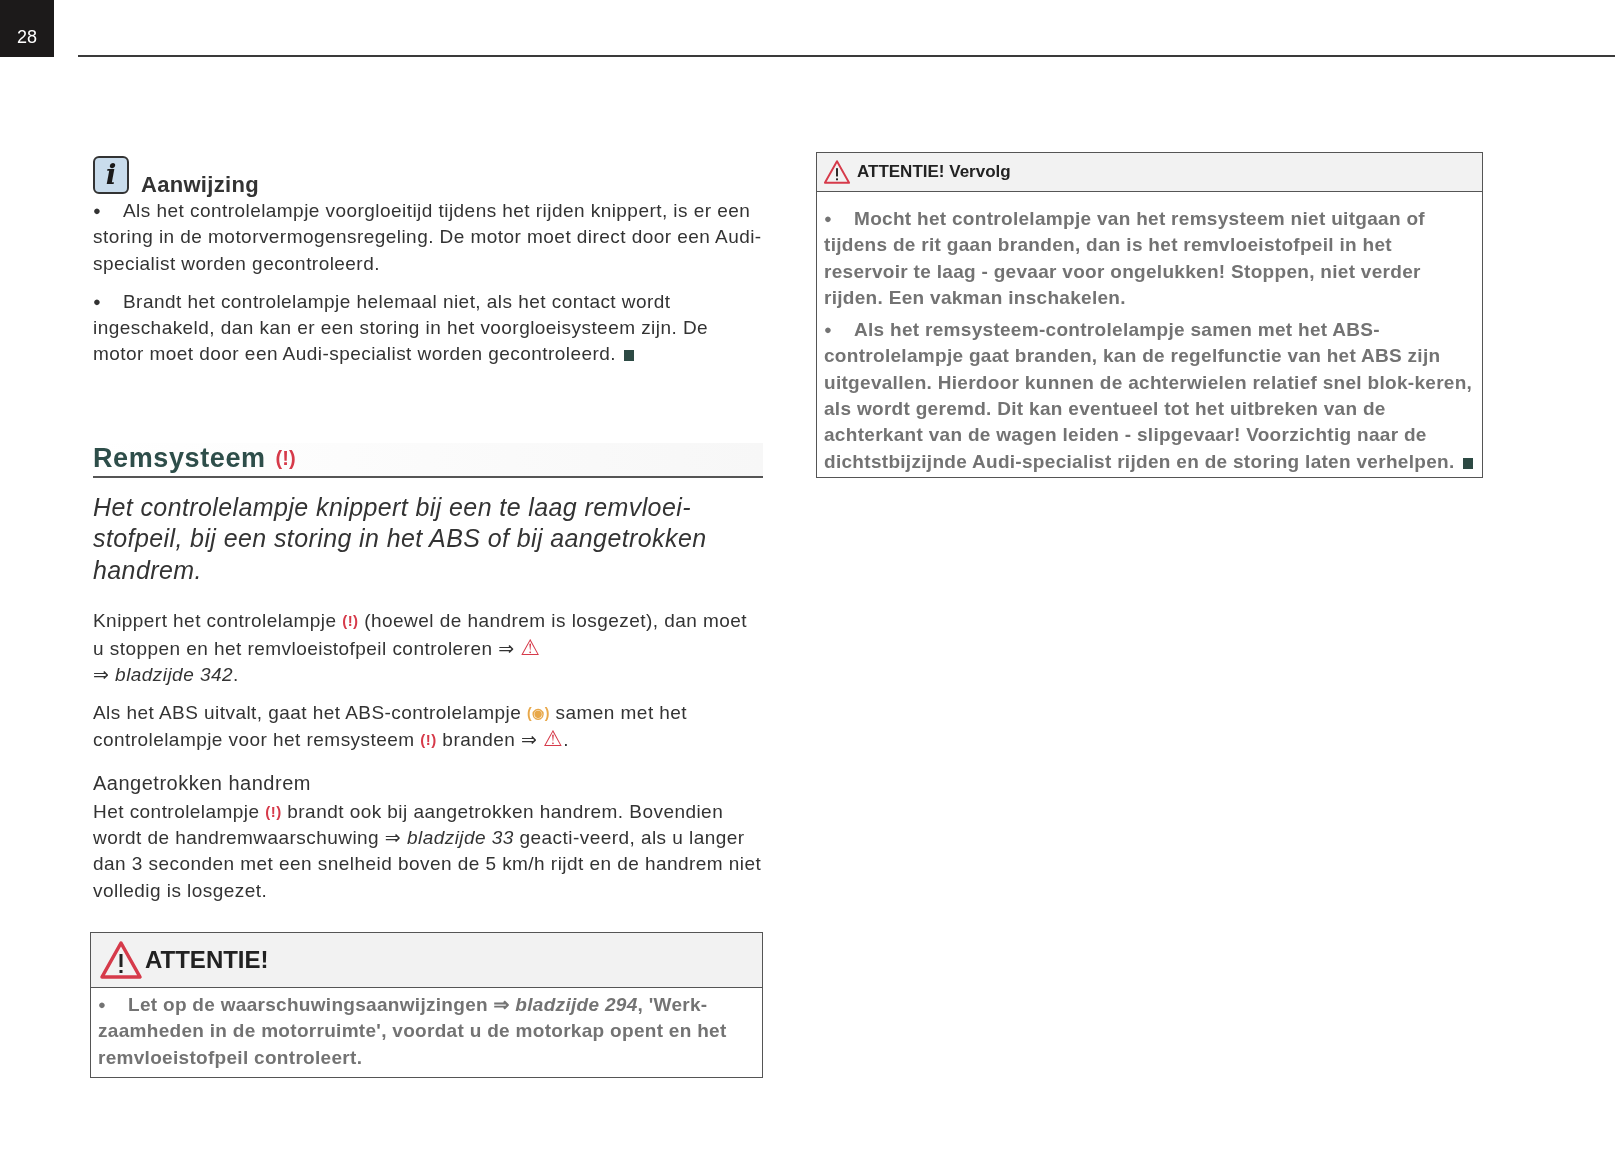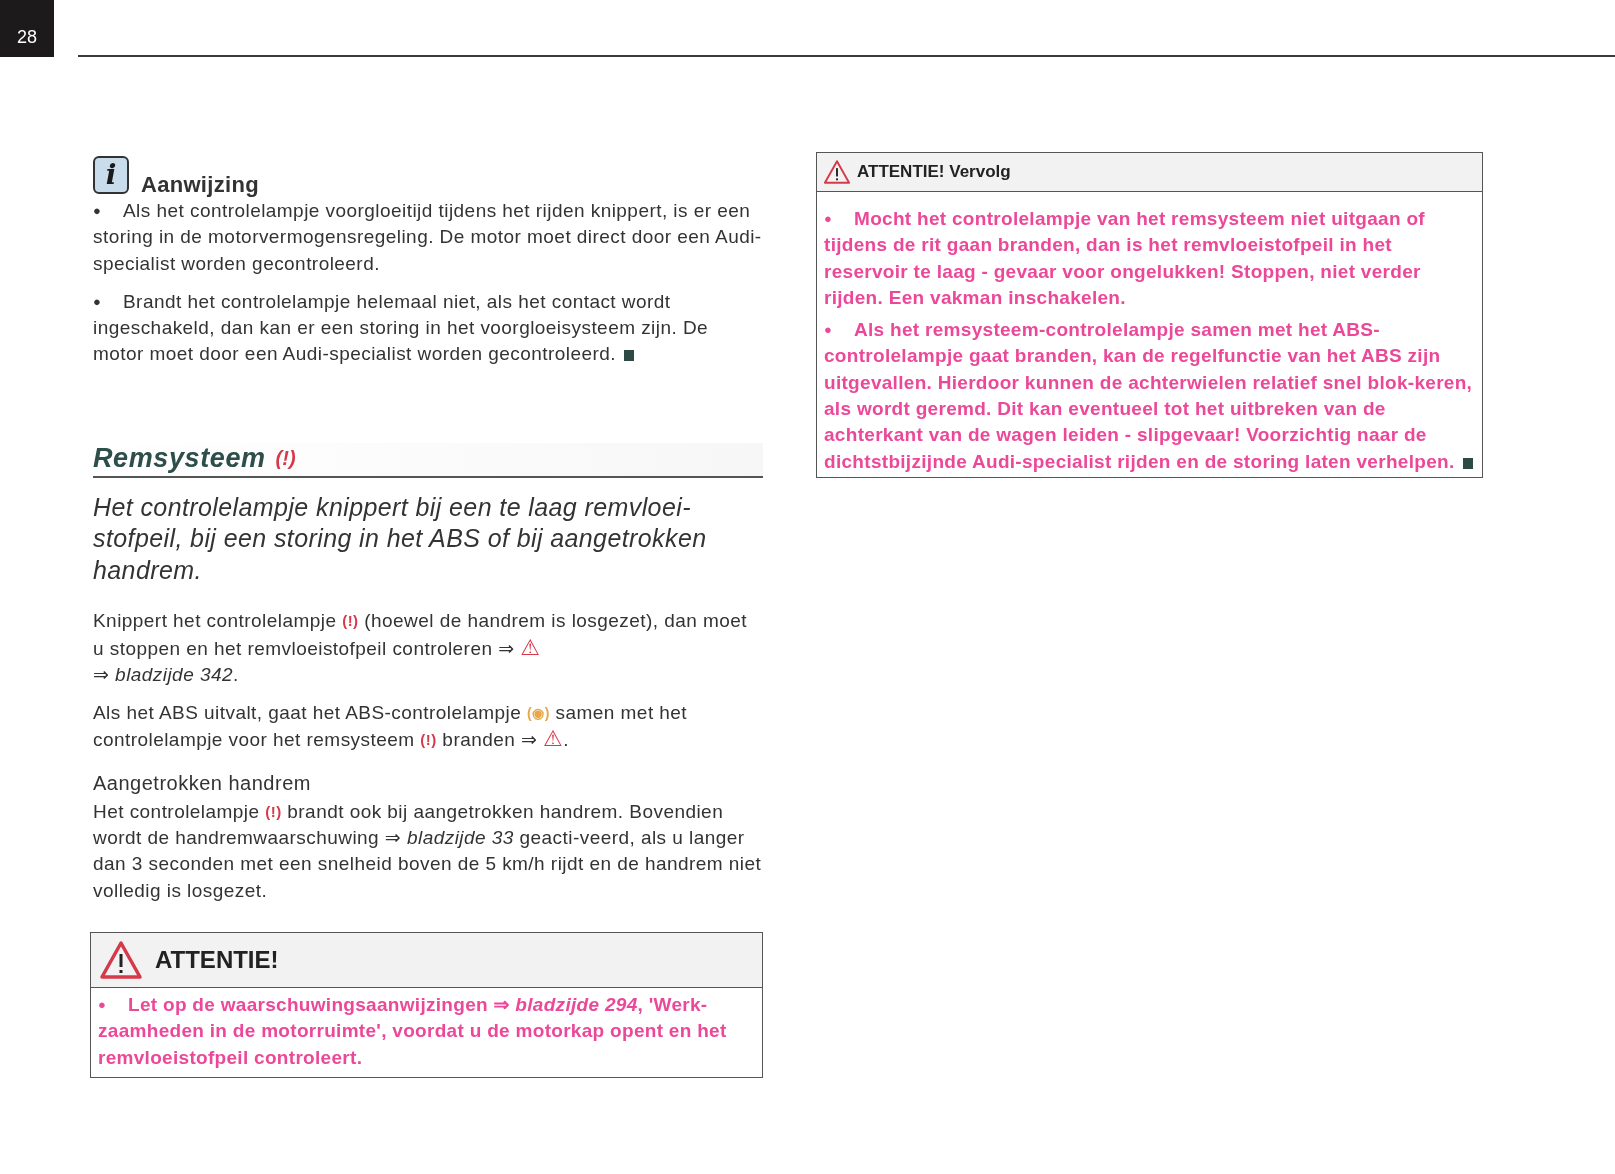--- a/index.html
+++ b/index.html
@@ -18,38 +18,38 @@
   .info-icon span { font-family:"DejaVu Serif", serif; font-style:italic; font-weight:bold; font-size:28px; color:#1a1a1a; line-height:1; }
   .note-title { font-size:22px; font-weight:bold; color:#333; letter-spacing:0.3px; margin-bottom:-4px; }
 
   p { margin:0; }
   .body-text { font-size:19px; line-height:26.3px; letter-spacing:0.45px; color:#333; }
   .bullet-para { margin-top:12px; }
   .bullet { display:inline-block; width:30px; }
   .bullet::before { content:"●"; font-size:13px; vertical-align:2px; }
   .end-sq { display:inline-block; width:10px; height:11px; background:#2d4a44; margin-left:8px; vertical-align:-1px; }
 
-  .section-head { margin-top:75px; border-bottom:2px solid #555; background:linear-gradient(to right, #ffffff, #f7f7f7); padding-bottom:2px; display:flex; align-items:center; gap:10px;font-style:italic; }
+  .section-head { margin-top:75px; border-bottom:2px solid #555; background:linear-gradient(to right, #ffffff, #f7f7f7); padding-bottom:2px; display:flex; align-items:center; gap:10px; }
   .section-title { font-size:27px; font-weight:bold; color:#2e4e4a; letter-spacing:0.6px; }
   .brake-icon { color:#d63a4a; font-weight:bold; font-size:20px; display:inline-flex; align-items:center; }
   .brake-icon.sm { font-size:15px; vertical-align:1px; }
   .abs-icon { color:#e8a84a; font-size:14px; font-weight:bold; vertical-align:1px; }
 
   .lead { font-size:25px; line-height:31.5px; font-style:italic; color:#333; margin-top:14px; letter-spacing:0.4px; }
   .para { margin-top:22px; }
   .para2 { margin-top:12px; }
   .sub-head { font-size:20px; font-weight:normal; color:#333; margin-top:18px; letter-spacing:0.5px; }
   .warn-tri { color:#d63a4a; font-size:22px; }
   .italic { font-style:italic; }
 
   .warn-box { margin-top:28px; margin-left:-3px; border:1.5px solid #555; width:673px; box-sizing:border-box; }
-  .warn-box-head { background:#f2f2f2; border-bottom:1.5px solid #555; height:54px; display:flex; align-items:center; gap:12px; padding-left:8px; }
+  .warn-box-head { background:#f2f2f2; border-bottom:1.5px solid #555; height:54px; display:flex; align-items:center; gap:2px; padding-left:8px; }
   .warn-box-title { font-size:24px; font-weight:bold; color:#222; }
   .tri-svg { width:44px; height:40px; }
-  .warn-box-body { padding:4px 6px 6px 7px; font-size:19px; line-height:26.3px; font-weight:bold; color:#ec4899; letter-spacing:0.3px; }
+  .warn-box-body { padding:4px 6px 6px 7px; font-size:19px; line-height:26.3px; font-weight:bold; color:#737373; letter-spacing:0.3px; }
 
   .warn-box-r { border:1.5px solid #555; width:667px; box-sizing:border-box; }
   .warn-box-r .warn-box-head { height:38px; padding-left:6px; gap:6px;align-items:center; }
   .warn-box-r .warn-box-title { font-size:17px; }
   .warn-box-r .tri-svg { width:28px; height:26px; }
   .warn-box-r .warn-box-body { padding:14px 8px 0 7px; }
 </style>
 </head>
 <body>
 

